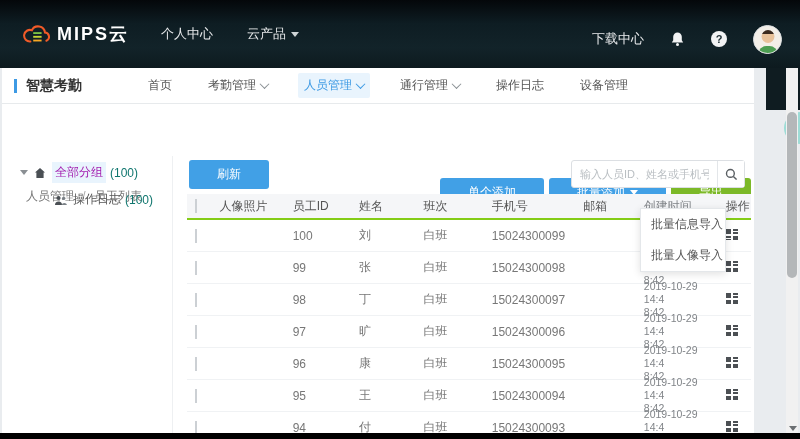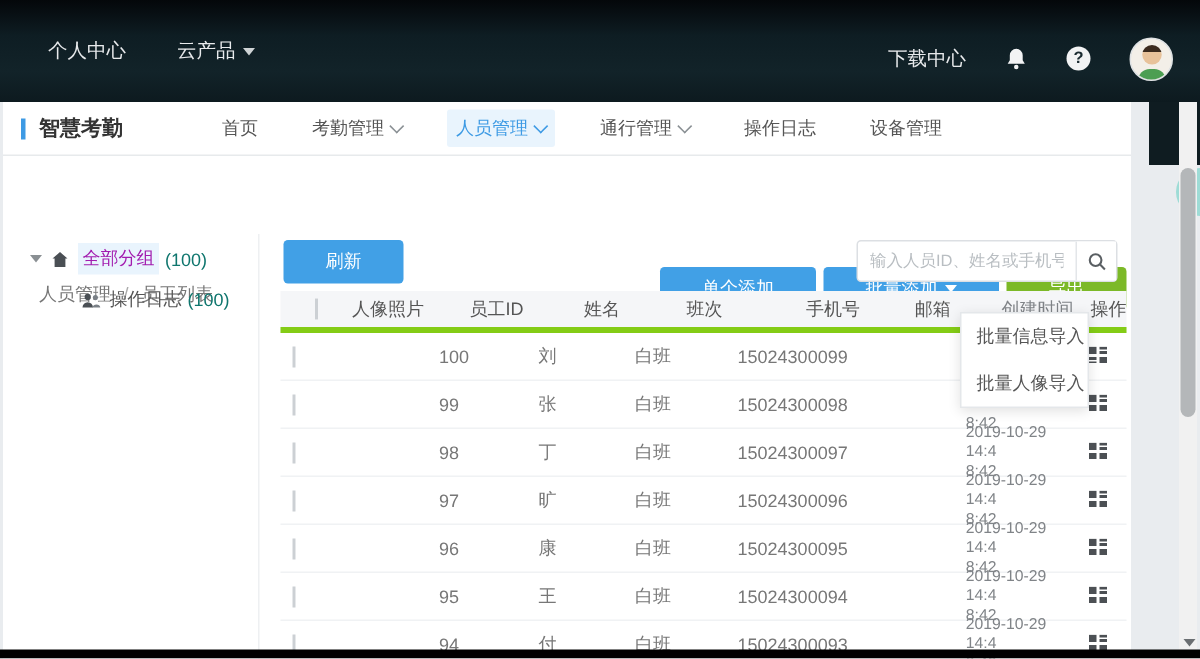--- a/index.html
+++ b/index.html
@@ -64,21 +64,21 @@
   
   .table-zone{position:absolute;left:170px;top:88px;right:3px;bottom:0;border-left:1px solid #eef0f2;}
   .refresh-btn{position:absolute;left:16px;top:4px;}
   .searchbox{position:absolute;right:6px;top:4px;width:172px;height:26px;border:1px solid #dcdfe3;border-radius:3px;display:flex;background:#fff;}
   .searchbox input{flex:1;border:none;outline:none;font-size:11px;color:#444;padding:0 8px;font-family:inherit;min-width:0;background:transparent;}
   .searchbox input::placeholder{color:#b9bec2;}
   .search-btn{width:26px;border-left:1px solid #e3e6e9;background:#fff;display:flex;align-items:center;justify-content:center;cursor:pointer;}
   
   .tbl{position:absolute;left:14px;right:0;top:38px;}
   .trow{display:flex;align-items:center;height:31px;border-bottom:1px solid #f0f2f4;font-size:12px;color:#777;}
-  .trow.thead{background:#f5f6f8;height:24px;color:#555;border-bottom:4px solid #84cc16;text-align:right;}
+  .trow.thead{background:#f5f6f8;height:24px;color:#555;border-bottom:2px solid #84cc16;}
   .c{padding-left:10px;box-sizing:border-box;overflow:hidden;white-space:nowrap;}
   .col-cb{width:26px;padding-left:8px;}
   .col-photo{width:72px;padding-left:7px;}
   .col-id{width:68px;}
   .col-name{width:66px;}
   .col-shift{width:70px;}
   .col-phone{width:94px;}
   .col-email{width:62px;}
   .col-date{width:84px;font-size:10.5px;line-height:1.25;white-space:normal;color:#808488;}
   .col-op{width:36px;}
@@ -91,20 +91,31 @@
   .p3{background:#cdd2d4;} .p4{background:#a89272;} .p4::before{background:linear-gradient(180deg,#241f19 0 34%,#e0b97e 34%);}
   .p5{background:#6b7f94;} .p6{background:#d9d5c9;} .p6::before{width:11px;height:12px;top:6px;}
   .op-icon{display:inline-block;cursor:pointer;line-height:0;}
   
   .letterbox{position:absolute;left:0;bottom:0;width:800px;height:6px;background:#000;}
 </style>
 </head>
 <body>
 
 <div class="topbar">
+  <div class="brand">
+    <span style="line-height:0;">
+      <svg width="28" height="22" viewBox="0 0 30 22">
+        <path d="M9 19 a6.2 6.2 0 1 1 1.6-12 a7.4 7.4 0 0 1 14 2.4 a4.6 4.6 0 0 1 1.6 8.8" fill="none" stroke="#f05a28" stroke-width="2.2" stroke-linecap="round"></path>
+        <line x1="12" y1="10" x2="21" y2="10" stroke="#7ac143" stroke-width="2"></line>
+        <line x1="12" y1="14" x2="21" y2="14" stroke="#c8d433" stroke-width="2"></line>
+        <line x1="12" y1="18" x2="21" y2="18" stroke="#f7a823" stroke-width="2"></line>
+      </svg>
+    </span>
+    <span class="brand-text">MIPS云</span>
+  </div>
   <div class="topnav">
     <span class="topnav-item">
       <span>个人中心</span>
     </span>
     <span class="topnav-item">
       <span>云产品</span>
       <span class="caret-down"></span>
     </span>
   </div>
   <div class="topbar-right">

